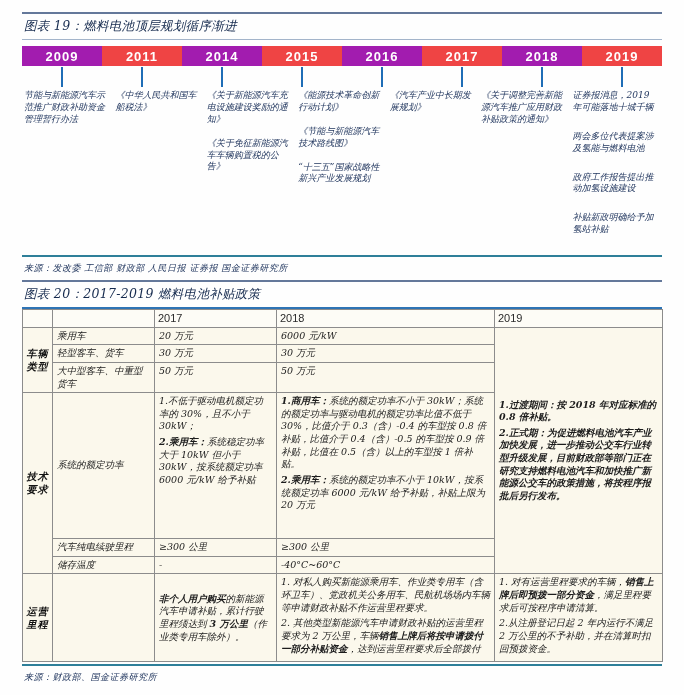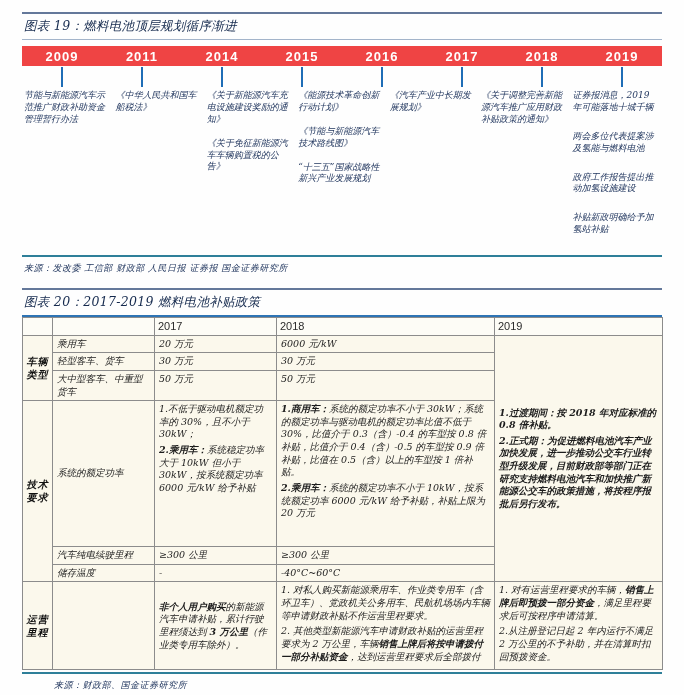--- a/index.html
+++ b/index.html
@@ -18,39 +18,39 @@
   }
   .rule-under{height:1px;background:#a3b4ca;}
   
   #fig19{top:12px;}
   .tl-bar{display:flex;margin-top:6px;height:20px;}
   .tl-seg{
     flex:1 1 0;display:flex;align-items:center;justify-content:center;
     color:#ffffff;font-family:"Liberation Sans", sans-serif;
     font-size:13px;font-weight:600;letter-spacing:1px;
   }
-  .seg-blue{background:#ef4444;text-align:center;}
+  .seg-blue{background:#a21caf;text-align:center;}
   .seg-gray{background:#ef4444;}
   .tl-ticks{display:flex;height:24px;}
   .tl-tickcell{flex:1 1 0;display:flex;justify-content:center;}
   .tick-line{width:2px;height:20px;background:#1f6db6;margin-top:1px;}
   .tl-items{display:flex;align-items:flex-start;min-height:152px;}
   .tl-col{flex:1 1 0;padding:0 4px 0 2px;}
   .tl-item{
     margin:0 0 12px 0;font-size:9px;line-height:1.32;
     color:#22375f;font-style:italic;
   }
   .tl-col.wide-gap .tl-item{margin-bottom:17px;}
   .fig-rule-bottom{height:2px;background:#2e7f99;margin-top:2px;}
   .fig-source{
     font-size:9px;color:#22375f;font-style:italic;
     padding:5px 0 0 2px;letter-spacing:.5px;
   }
   
-  #fig20{top:288px;}
+  #fig20{top:280px;}
   .tbl-toprule{height:2px;background:#2e74b5;}
   table.policy{
     width:640px;border-collapse:collapse;table-layout:fixed;
     font-size:9.5px;color:#1c1c1c;
   }
   table.policy td{
     border:1px solid #8c8c8c;background:#fbf8ec;
     padding:2px 4px;vertical-align:top;font-style:italic;line-height:1.33;
   }
   table.policy tr.thead td{
@@ -61,21 +61,21 @@
   td.grp{
     font-weight:bold;text-align:center;vertical-align:middle !important;
     font-size:10px;color:#111;padding:2px 1px !important;letter-spacing:1px;
   }
   td.lbl{vertical-align:middle !important;}
   td.mid{vertical-align:middle !important;}
   td p{margin:0 0 3px 0;}
   td p:last-child{margin-bottom:0;}
   .bold-all{font-weight:bold;}
   b{font-weight:bold;}
-  .src20{margin-left:30px;}
+  .src20{}
 </style>
 </head>
 <body>
 
 <div class="page">
 
   <div class="fig" id="fig19">
     <div class="rule-top"></div>
     <div class="fig-title">图表 19：燃料电池顶层规划循序渐进</div>
     <div class="rule-under"></div>

